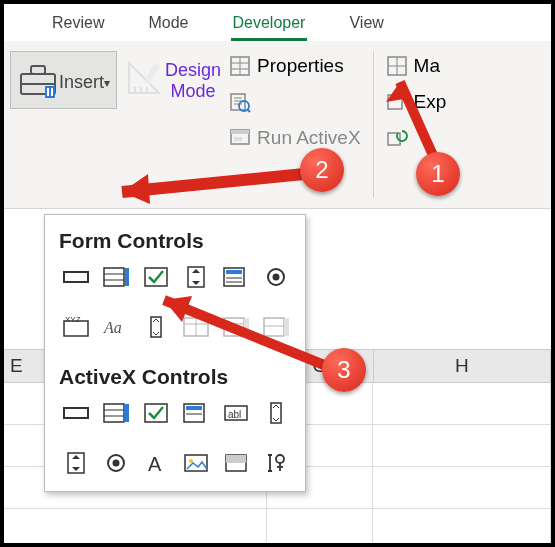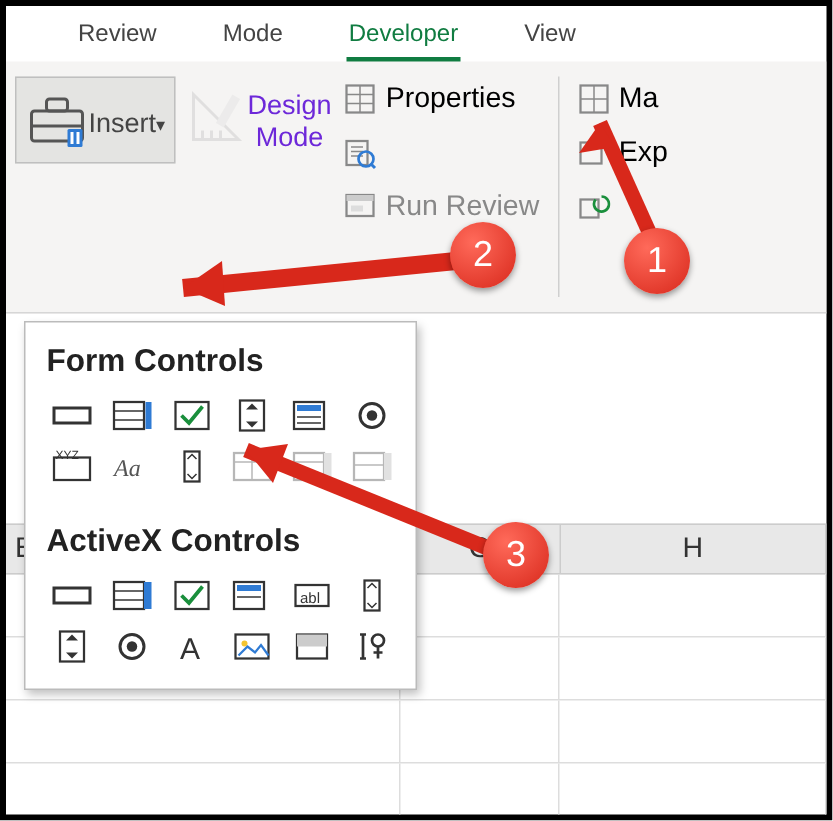--- a/index.html
+++ b/index.html
@@ -23,23 +23,23 @@
   .bigbtn.dim { color: #6d28d9; }
   .bigbtn .ico { width: 42px; height: 42px; margin-bottom: 6px; }
   .bigbtn .chev { font-size: 12px; margin-top: 4px; }
   
   
   .cmds { display: flex; flex-direction: column; gap: 14px; padding: 4px 2px; }
   .cmd { display: flex; align-items: center; gap: 6px; font-size: 19px; color: #000000; }
   .cmd .sico { width: 22px; height: 22px; flex-shrink: 0; }
   
   
-  .dropdown { position: absolute; left: 12px; top: 210px; width: 262px; background: #fff; border: 1px solid #bbb; box-shadow: 2px 3px 6px rgba(0,0,0,.25); padding-bottom: 4px; }
+  .dropdown { position: absolute; left: 40px; top: 210px; width: 262px; background: #fff; border: 1px solid #bbb; box-shadow: 2px 3px 6px rgba(0,0,0,.25); padding-bottom: 4px; }
   .dd-head { font-weight: 700; font-size: 21px; padding: 14px 12px 10px 14px; color: #222; }
-  .dd-grid { display: grid; grid-template-columns: repeat(6, 34px); gap: 6px 6px; padding: 0 14px 10px 14px; }
+  .dd-grid { display: grid; grid-template-columns: repeat(6, 34px); gap: 22px 6px; padding: 0 14px 10px 14px; }
   .dd-grid .cell { width: 34px; height: 28px; display: flex; align-items: center; justify-content: center; }
   .dd-grid svg { width: 28px; height: 24px; }
   .dim svg { opacity: .35; }
   
   
   .colhdr { position: absolute; left: 0; top: 345px; right: 0; height: 34px; background: #e8e8e8; border-top: 1px solid #ccc; border-bottom: 1px solid #ccc; display: flex; font-size: 19px; color: #333; }
   .colhdr div { width: 170px; border-right: 1px solid #ccc; display: flex; align-items: center; justify-content: center; }
   .gridlines { position: absolute; left: 0; top: 379px; right: 0; bottom: 0; }
   .row { height: 42px; border-bottom: 1px solid #ddd; display: flex; }
   .row div { width: 170px; border-right: 1px solid #ddd; }
@@ -107,21 +107,21 @@
             <circle cx="15" cy="15" r="5" fill="none" stroke="#2f7bd4" stroke-width="1.8"></circle>
             <line x1="18" y1="18" x2="21" y2="21" stroke="#2f7bd4" stroke-width="2"></line>
           </svg>
         </div>
         <div class="cmd" style="color:#b0413e">
           <svg class="sico" viewBox="0 0 22 22">
             <rect x="2" y="3" width="18" height="14" fill="none" stroke="#888" stroke-width="1.5"></rect>
             <rect x="2" y="3" width="18" height="4" fill="#ccc"></rect>
             <rect x="5" y="10" width="8" height="4" fill="#ddd"></rect>
           </svg>
-          <span style="color:#888">Run Review</span>
+          <span style="color:#888">Run ActiveX</span>
         </div>
       </div>
     </div>
     <div class="sep"></div>
     <div class="rgroup">
       <div class="cmds">
         <div class="cmd">
           <svg class="sico" viewBox="0 0 22 22">
             <rect x="2" y="2" width="18" height="18" fill="none" stroke="#888" stroke-width="1.5"></rect>
             <line x1="2" y1="11" x2="20" y2="11" stroke="#888"></line>

